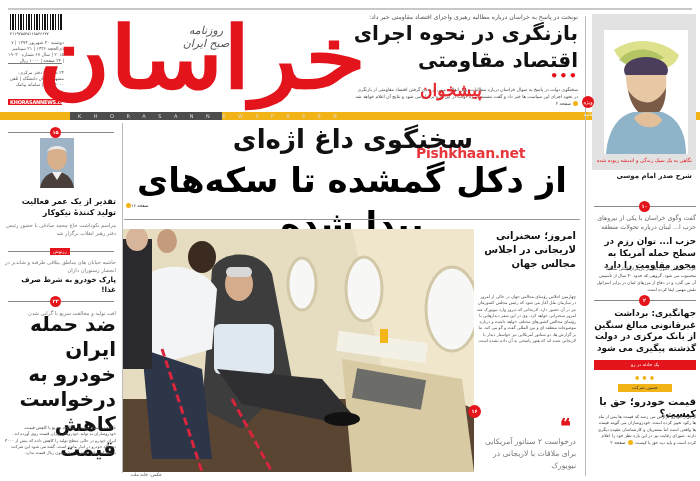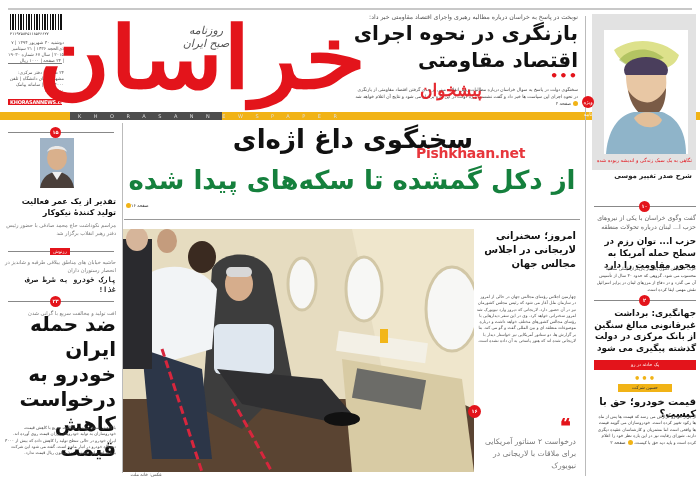--- a/index.html
+++ b/index.html
@@ -56,21 +56,21 @@
   .r-body1 { left: 594px; top: 265px; width: 102px; font-size: 4.3px; line-height: 7px; color: #444; }
   .r-head2 { left: 594px; top: 308px; width: 102px; font-size: 8.8px; font-weight: bold; line-height: 11.5px; color: #111; }
   .red-bar { left: 594px; top: 360px; width: 102px; height: 10px; background: #e3141b; color: #fff; font-size: 4.5px; line-height: 10px; text-align: center; }
   .dots-yellow { left: 594px; top: 375px; width: 102px; text-align: center; font-size: 10px; color: #f1b316; letter-spacing: 1px; line-height: 8px; font-weight: bold; }
   .yellow-label { left: 618px; top: 384px; width: 54px; height: 8px; background: #f1b316; font-size: 4.5px; line-height: 8px; text-align: center; color: #333; }
   .r-head3 { left: 594px; top: 396px; width: 102px; font-size: 10px; font-weight: bold; line-height: 12px; color: #111; }
   .r-body3 { left: 594px; top: 414px; width: 102px; font-size: 4.3px; line-height: 6.4px; color: #444; }
 
   
   .main-kicker { left: 128px; top: 122px; width: 450px; font-size: 26px; font-weight: bold; text-align: center; line-height: 34px; color: #111; }
-  .main-head { left: 124px; top: 158px; width: 456px; font-size: 26px; font-weight: bold; text-align: center; line-height: 44px; color: #15803d; letter-spacing: -1px; }
+  .main-head { left: 124px; top: 158px; width: 456px; font-size: 34px; font-weight: bold; text-align: center; line-height: 44px; color: #000000; letter-spacing: -1px; }
   .main-pageref { left: 124px; top: 203px; width: 40px; font-size: 4.5px; color: #333; }
   .main-rule { left: 124px; top: 219px; width: 456px; height: 1px; background: #999; }
 
   
   .photo { left: 122px; top: 229px; width: 352px; height: 243px; background: #e9dfc6; overflow: hidden; }
   .photo-caption { left: 122px; top: 472px; width: 40px; font-size: 4.5px; color: #555; }
 
   
   .side-head { left: 476px; top: 229px; width: 100px; font-size: 10px; font-weight: bold; line-height: 14px; color: #111; }
   .side-body { left: 476px; top: 294px; width: 100px; font-size: 4.2px; line-height: 6.3px; color: #444; }
@@ -78,21 +78,21 @@
   .quote-mark { left: 560px; top: 418px; width: 18px; font-size: 20px; font-weight: bold; color: #e3141b; line-height: 16px; font-family: "DejaVu Serif", serif; }
   .quote-text { left: 476px; top: 436px; width: 100px; font-size: 7.6px; line-height: 12px; color: #777; }
 
   
   .col-rule-left { left: 122px; top: 123px; width: 1px; height: 350px; background: #bbb; }
   .l-thumb { left: 40px; top: 138px; width: 34px; height: 50px; background: #b8c6d3; overflow: hidden; }
   .l-head1 { left: 4px; top: 196px; width: 112px; font-size: 8px; font-weight: bold; line-height: 11px; color: #111; }
   .l-body1 { left: 4px; top: 221px; width: 112px; font-size: 5.2px; line-height: 8px; color: #777; }
   .tag-red { left: 50px; top: 248px; width: 20px; height: 7px; background: #e3141b; color: #fff; font-size: 4.5px; line-height: 7px; text-align: center; }
   .l-body2 { left: 4px; top: 258px; width: 112px; font-size: 5.2px; line-height: 8px; color: #777; }
-  .l-head2 { left: 4px; top: 275px; width: 112px; font-size: 7.2px; font-weight: bold; line-height: 10px; color: #111; font-family: Liberation Mono, monospace; }
+  .l-head2 { left: 4px; top: 275px; width: 112px; font-size: 7.2px; font-weight: bold; line-height: 10px; color: #111; }
   .l-kicker3 { left: 4px; top: 309px; width: 112px; font-size: 5.2px; line-height: 8px; color: #777; }
   .l-head3 { left: 4px; top: 312px; width: 112px; font-size: 20px; font-weight: bold; line-height: 25px; color: #111; }
   .l-body3 { left: 4px: top: 425px; width: 112px; font-size: 4.2px; line-height: 6.3px; color: #444; }
   .l-body3 { left: 4px; top: 425px; }
 </style>
 </head>
 <body>
 
 <div class="abs top-rule"></div>
 
@@ -128,21 +128,21 @@
     <path d="M15 30 C25 18 45 15 60 28 C50 32 40 30 30 40 Z" fill="#8aa83a" opacity="0.5"></path>
     <ellipse cx="42" cy="40" rx="22" ry="13" fill="#4a3e5c"></ellipse>
     <path d="M22 45 C22 68 32 80 44 80 C56 80 64 68 62 45 Z" fill="#e8c7a4"></path>
     <path d="M24 60 C28 82 40 88 48 86 C58 84 62 72 62 58 C56 70 46 74 40 72 C32 70 28 66 24 60 Z" fill="#7a5b46"></path>
     <path d="M2 124 C4 96 18 84 30 82 L58 82 C70 86 82 98 82 124 Z" fill="#8fb4c9"></path>
     <path d="M30 88 C36 80 52 80 58 90 C54 100 36 100 30 88 Z" fill="#e3bf99"></path>
   </svg>
 </div>
 <div class="badge-red-circle" style="left:582px; top:96px;">ویژه نامه</div>
 <div class="abs portrait-caption rtl">نگاهی به یک سبک زندگی و اندیشه ربوده شده</div>
-<div class="abs portrait-title rtl">شرح صدر تغییر موسی</div>
+<div class="abs portrait-title rtl">شرح صدر امام موسی</div>
 
 <div class="divider" style="left:594px; top:206px; width:102px;"></div>
 <div class="num-badge" style="left:639px; top:201px;">۱۰</div>
 <div class="abs r-kicker1 rtl">گفت وگوی خراسان با یکی از نیروهای حزب ا... لبنان درباره تحولات منطقه</div>
 <div class="abs r-head1 rtl">حزب ا... توان رزم در سطح حمله آمریکا به محور مقاومت را دارد</div>
 <div class="abs r-body1 rtl">حزب ا... لبنان اکنون یکی از بازیگران اصلی منطقه محسوب می شود. گروهی که حدود ۳۰ سال از تأسیس آن می گذرد و در دفاع از مرزهای لبنان در برابر اسرائیل نقش مهمی ایفا کرده است.</div>
 
 <div class="divider" style="left:594px; top:300px; width:102px;"></div>
 <div class="num-badge" style="left:639px; top:295px;">۲</div>
 <div class="abs r-head2 rtl">جهانگیری: برداشت غیرقانونی مبالغ سنگین از بانک مرکزی در دولت گذشته پیگیری می شود</div>

